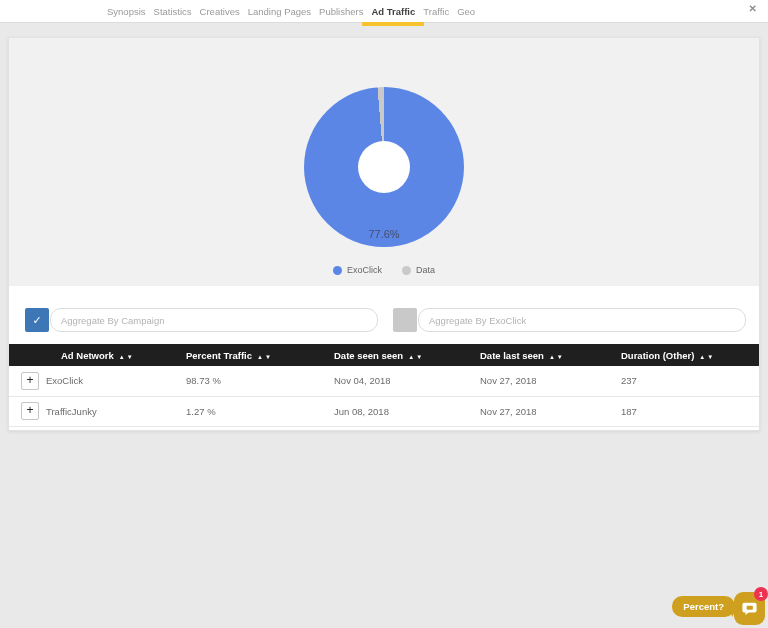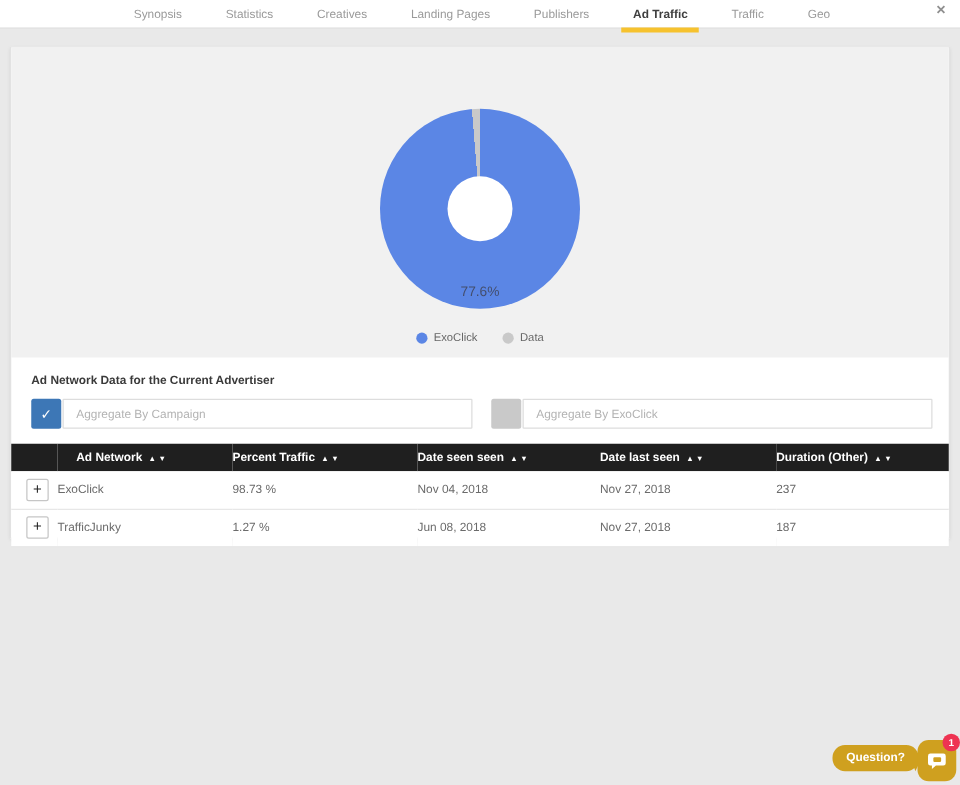--- a/index.html
+++ b/index.html
@@ -6,21 +6,21 @@
   html,body { width:768px; height:628px; }
   body {
     position: relative;
     background: #e9e9e9;
     font-family: "Liberation Sans", sans-serif;
     overflow: hidden;
   }
 
   
   .topbar { position:absolute; top:0; left:0; right:0; height:23px; background:#fff; border-bottom:1px solid #dcdcdc; z-index:5; }
-  .tabs { display:flex; gap:31px; margin-left:105px; height:100%; align-items:center;text-align:center; }
+  .tabs { display:flex; gap:4px; margin-left:105px; height:100%; align-items:center;text-align:center; }
   .tab { font-size:9.5px; color:#9a9a9a; cursor:pointer; position:relative; height:100%; display:flex; align-items:center; padding:0 2px; white-space:nowrap; }
   .tab.active { color:#3f3f3f; font-weight:bold; }
   .tab.active::after { content:""; position:absolute; left:-7px; right:-7px; bottom:-4px; height:4px; background:#f6c22e; z-index:6; }
   .close-x { position:absolute; right:11px; top:4px; font-size:10px; color:#8f8f8f; font-weight:bold; cursor:pointer; line-height:1; }
 
   
   .card { position:absolute; left:8px; right:8px; top:37px; height:394px; background:#fff; border:1px solid #e2e2e2; box-shadow:0 1px 3px rgba(0,0,0,.08); }
 
   
   .chart-section { height:248px; background:#f1f1f1; position:relative; }
@@ -33,21 +33,21 @@
   .legend-dot { width:9px; height:9px; border-radius:50%; }
 
   
   .body-section { padding-top:13px; }
   .section-heading { margin-left:16px; font-size:9.5px; font-weight:bold; color:#3a3a3a; }
   .filters { display:flex; gap:15px; margin:9px 13px 0 16px; }
   .filter-group { flex:1; display:flex; align-items:stretch; height:24px; }
   .filter-check { width:24px; height:24px; flex:none; display:flex; align-items:center; justify-content:center; color:#fff; font-size:11px; border-radius:2px; cursor:pointer; }
   .filter-check.checked { background:#3d77b6; }
   .filter-check.unchecked { background:#c9c9c9; }
-  .filter-field { flex:1; border:1px solid #ddd; border-radius:1px; background:#fff; display:flex; align-items:center; padding-left:10px; font-size:9.5px; color:#b3b3b3; margin-left:1px; cursor:text; }
+  .filter-field { flex:1; border:1px solid #ddd; border-radius:11px; background:#fff; display:flex; align-items:center; padding-left:10px; font-size:9.5px; color:#b3b3b3; margin-left:1px; cursor:text; }
 
   
   table { width:100%; border-collapse:collapse; table-layout:fixed; margin-top:12px; }
   thead tr { background:#1f1f1f; height:22px; }
   th { color:#fff; font-size:9.5px; font-weight:bold; text-align:left; padding:0; white-space:nowrap; }
   th.first-col { padding-left:15px; }
   .sort { font-size:6px; margin-left:5px; letter-spacing:2px; cursor:pointer; }
   tbody tr { height:30px; border-bottom:1px solid #e7e7e7; background:#fff; }
   td { font-size:9.5px; color:#6b6b6b; padding:0; }
   .expand-btn { width:18px; height:18px; margin-left:12px; border:1px solid #c6c6c6; border-radius:2px; background:#fff; color:#222; font-size:12px; line-height:15px; text-align:center; cursor:pointer; }
@@ -89,21 +89,20 @@
         <span>ExoClick</span>
       </div>
       <div class="legend-item">
         <span class="legend-dot" style="background: rgb(201, 201, 201);"></span>
         <span>Data</span>
       </div>
     </div>
   </div>
 
   <div class="body-section">
-    <div class="section-heading">Ad Network Data for the Current Advertiser</div>
 
     <div class="filters">
       <div class="filter-group">
         <span class="filter-check checked">✓</span>
         <span class="filter-field">Aggregate By Campaign</span>
       </div>
       <div class="filter-group">
         <span class="filter-check unchecked"></span>
         <span class="filter-field">Aggregate By ExoClick</span>
       </div>
@@ -158,21 +157,21 @@
           <td>Jun 08, 2018</td>
           <td>Nov 27, 2018</td>
           <td>187</td>
         </tr>
       </tbody>
     </table>
   </div>
 </div>
 
 <div class="question-btn">
-  <span>Question?</span>
+  <span>Percent?</span>
 </div>
 <div class="chat-btn">
   <svg width="17" height="17" viewBox="0 0 18 18">
     <path fill="#ffffff" d="M3.5 3 h11 a2 2 0 0 1 2 2 v6.2 a2 2 0 0 1 -2 2 h-6.3 l-3.4 2.8 v-2.8 h-1.3 a2 2 0 0 1 -2 -2 v-6.2 a2 2 0 0 1 2 -2 z"></path>
     <rect x="6" y="6.2" width="6.6" height="4" rx="1" fill="#cfa01f"></rect>
   </svg>
   <span class="chat-badge">1</span>
 </div>
 
 </body></html>

